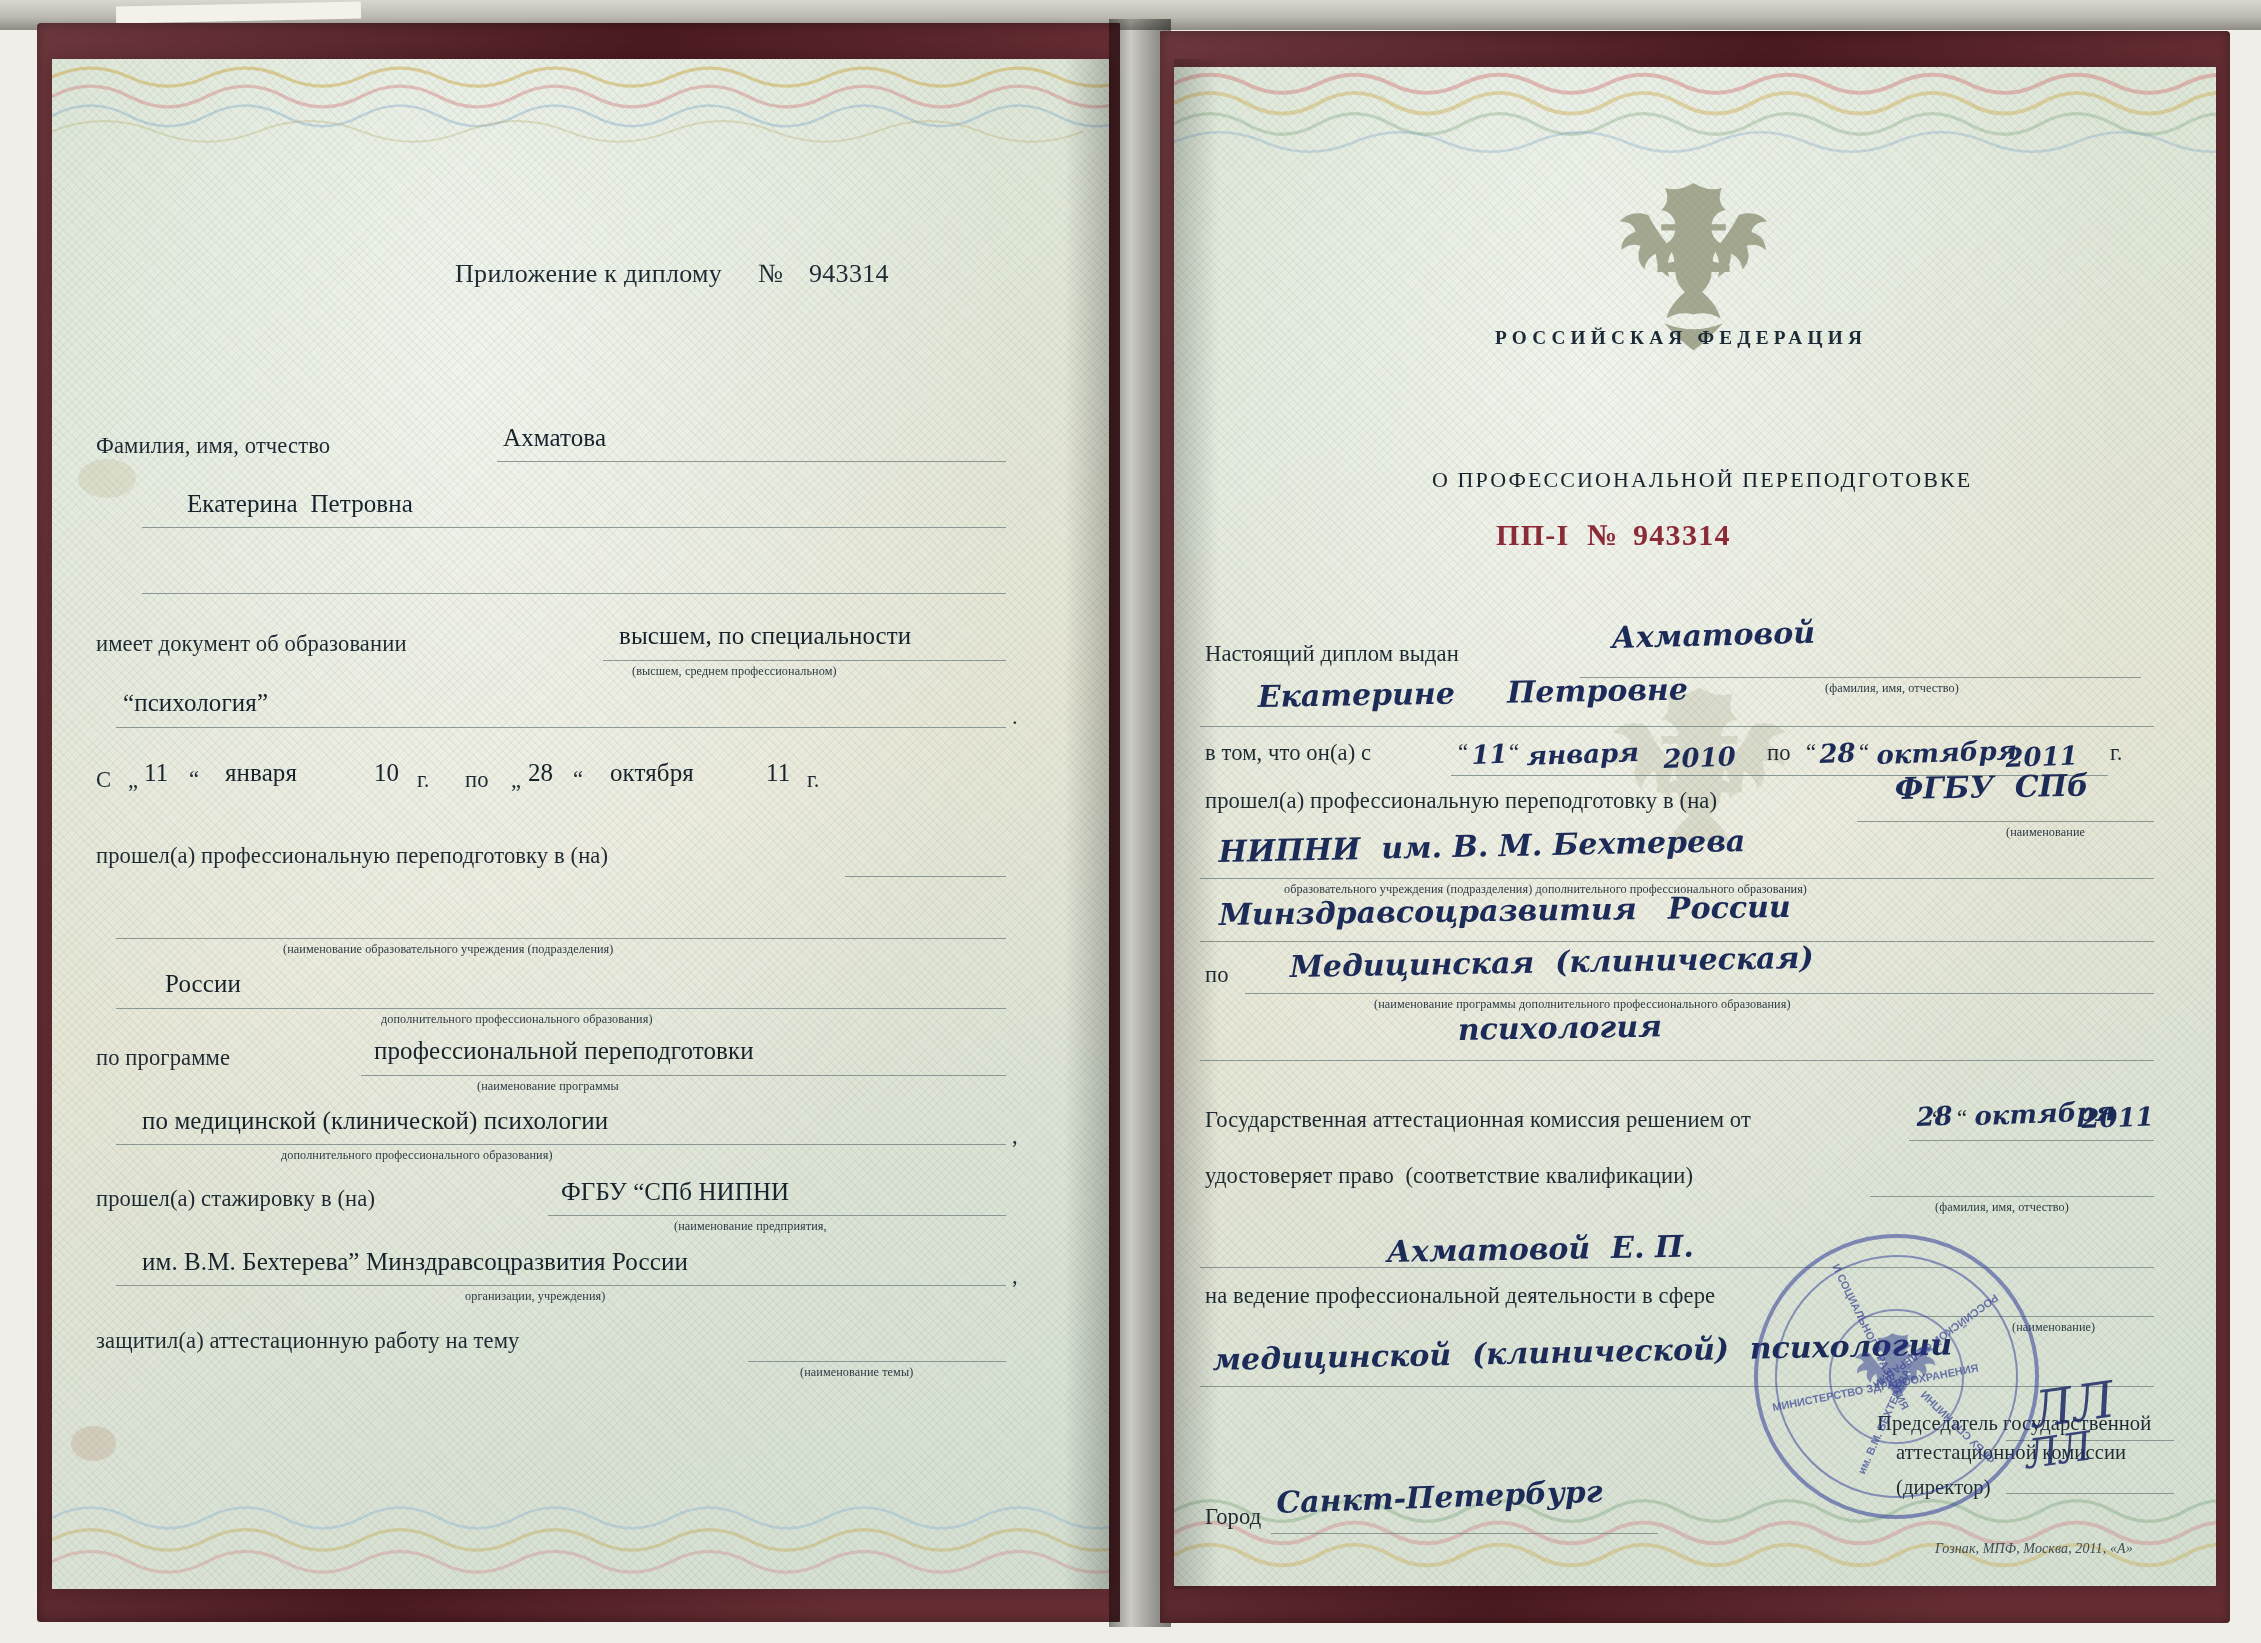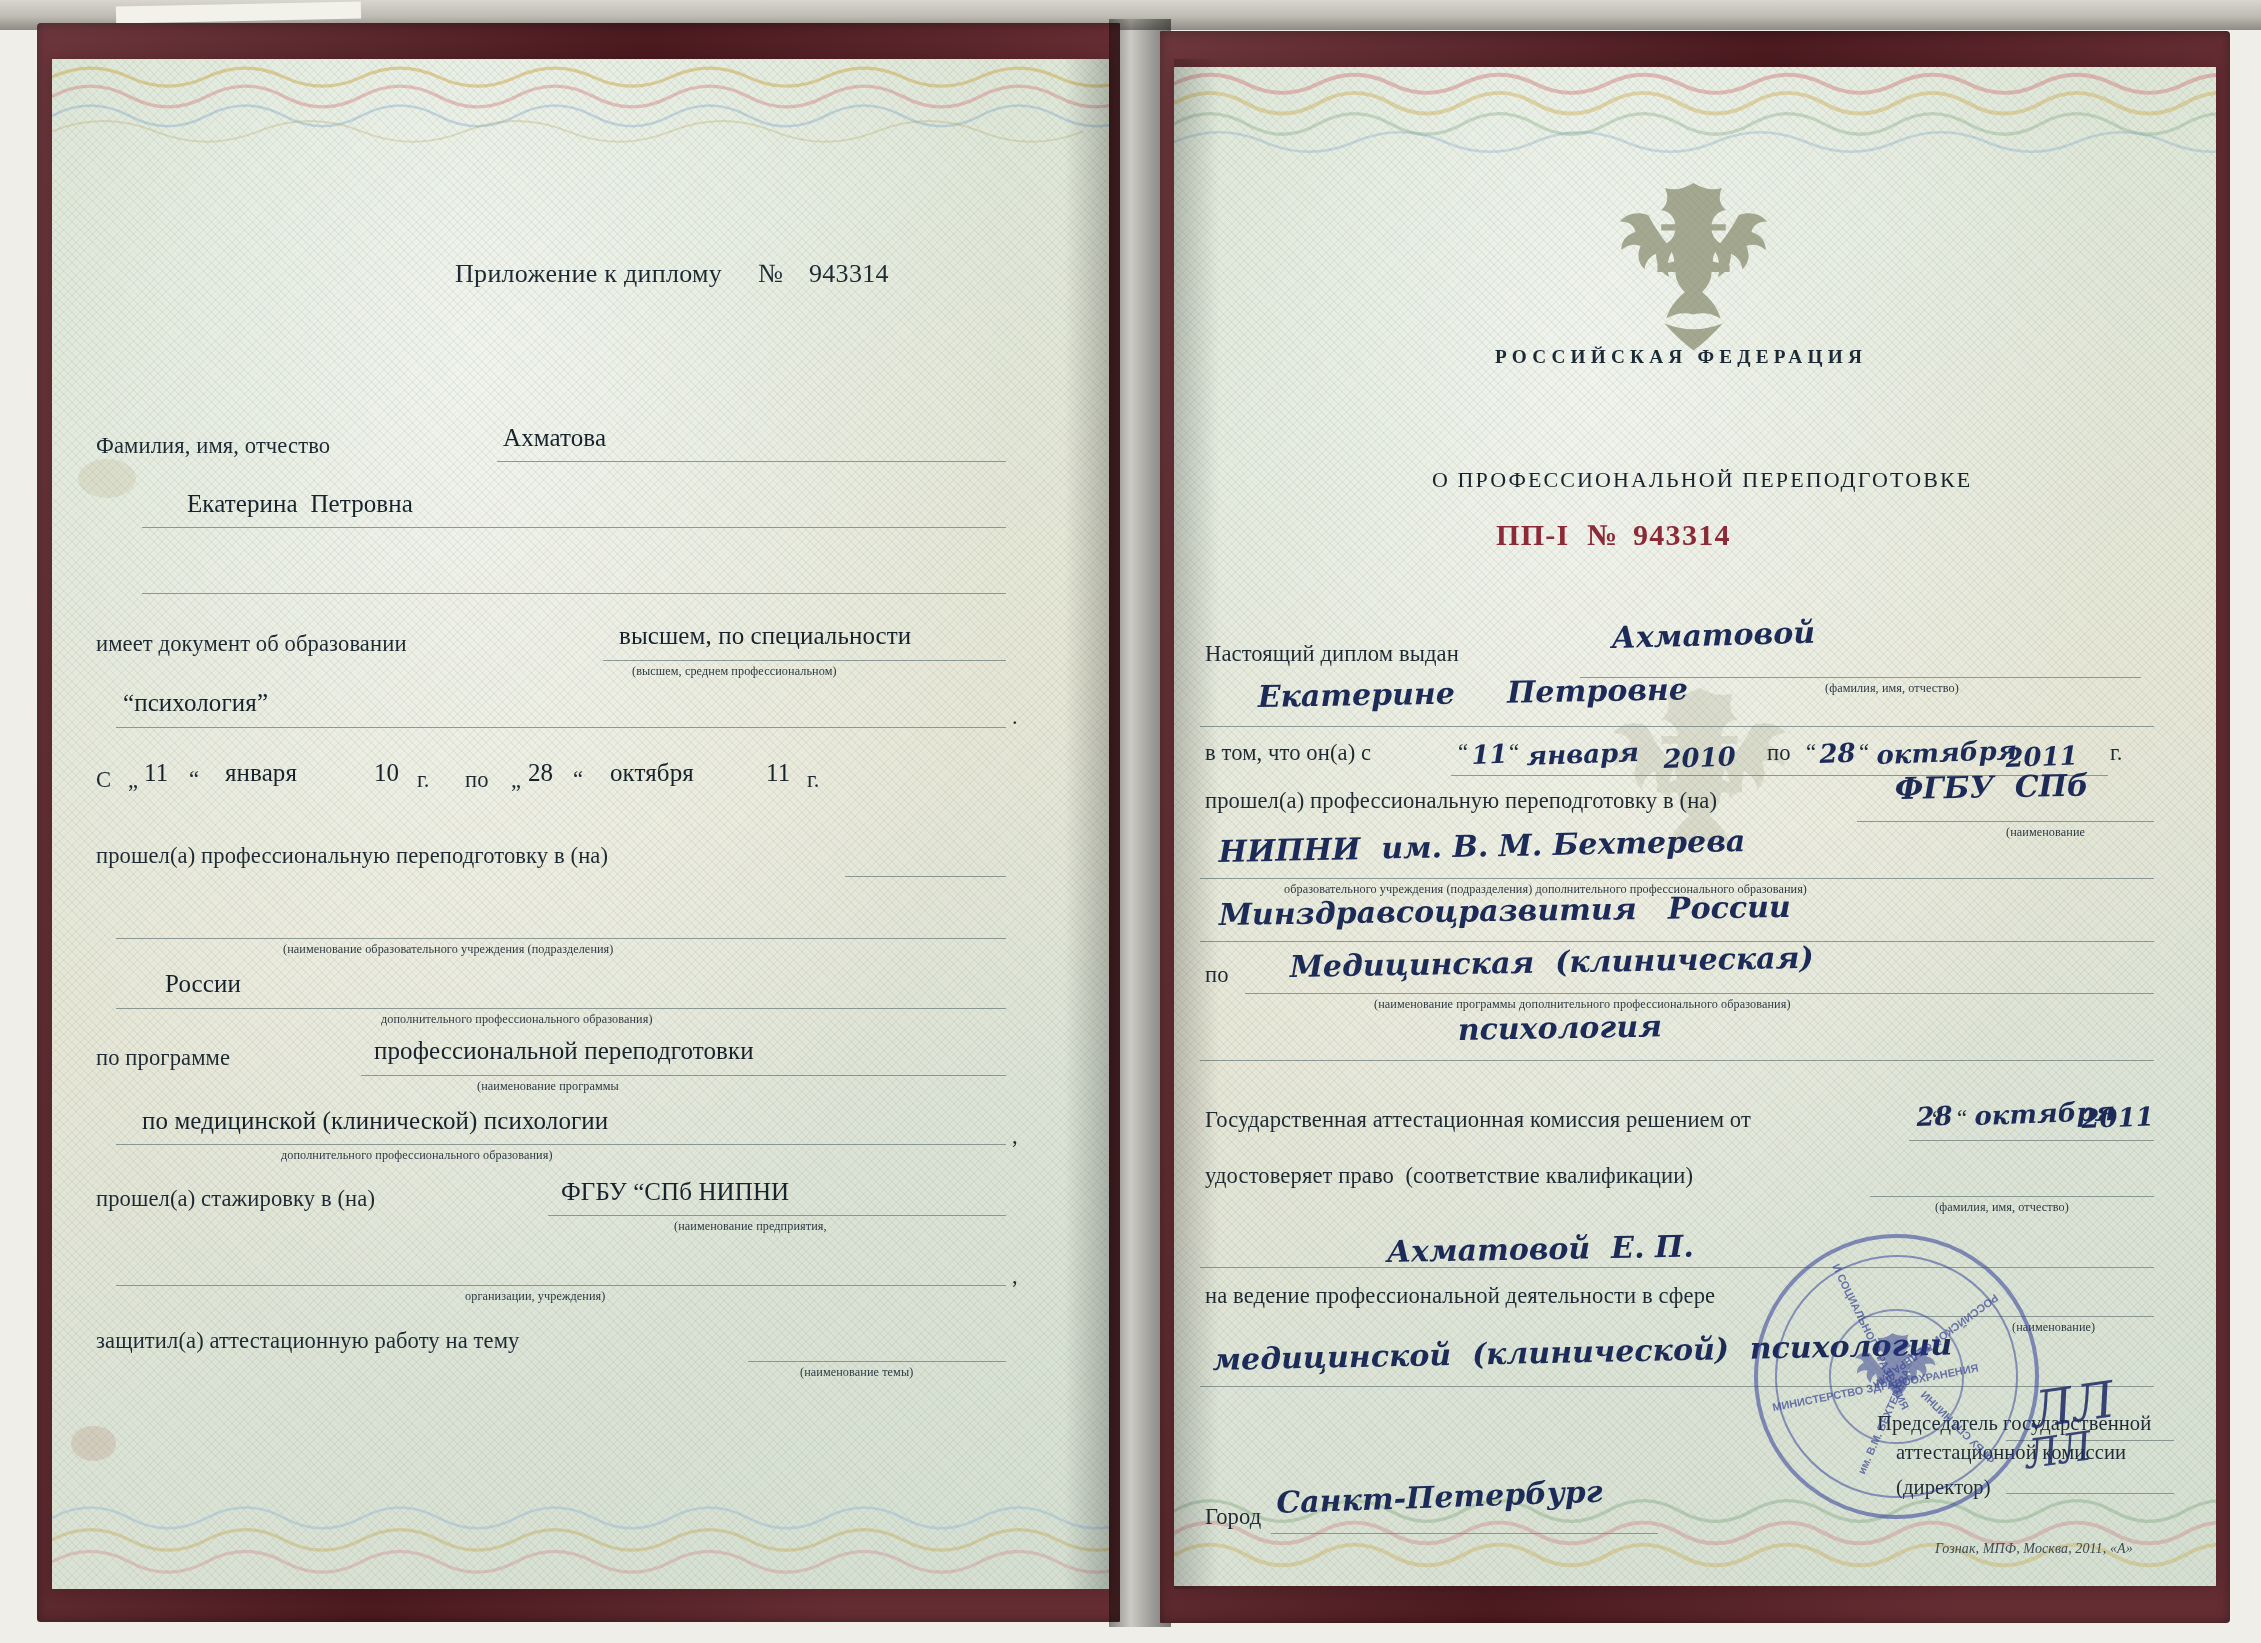--- a/index.html
+++ b/index.html
@@ -292,20 +292,21 @@
     <div class="t fill" style="left:90px; top:1048px;">по медицинской (клинической) психологии</div>
     <div class="line" style="left:64px; top:1085px; width:890px;"></div>
     <div class="t sub" style="left:229px; top:1089px;">дополнительного профессионального образования)</div>
     <div class="t lbl" style="left:960px; top:1064px;">,</div>
 
     <div class="t lbl" style="left:44px; top:1127px;">прошел(а) стажировку в (на)</div>
     <div class="t fill" style="left:509px; top:1119px;">ФГБУ “СПб НИПНИ</div>
     <div class="line" style="left:496px; top:1156px; width:458px;"></div>
     <div class="t sub" style="left:622px; top:1160px;">(наименование предприятия,</div>
 
+    <div class="t fill" style="left:90px; top:1189px;">им. В.М. Бехтерева” Минздравсоцразвития России</div>
     <div class="line" style="left:64px; top:1226px; width:890px;"></div>
     <div class="t sub" style="left:413px; top:1230px;">организации, учреждения)</div>
     <div class="t lbl" style="left:960px; top:1204px;">,</div>
 
     <div class="t lbl" style="left:44px; top:1269px;">защитил(а) аттестационную работу на тему</div>
     <div class="line" style="left:696px; top:1302px; width:258px;"></div>
     <div class="t sub" style="left:748px; top:1306px;">(наименование темы)</div>
   </div>
 
   <div class="page-shadow-l"></div>
@@ -351,21 +352,21 @@
       <svg viewBox="0 0 330 290" width="251" height="245">
         <g fill="#7a7f5a">
           <path d="M165 20 c-16 10 -30 12 -44 8 c6 14 4 26 -6 34 c12 2 20 10 22 22 l-22 0 l0 10 l22 0 c-2 10 -8 18 -18 22 c10 6 16 14 16 26 l-26 6 l0 10 l28 0 c0 16 10 30 28 42 c18 -12 28 -26 28 -42 l28 0 l0 -10 l-26 -6 c0 -12 6 -20 16 -26 c-10 -4 -16 -12 -18 -22 l22 0 l0 -10 l-22 0 c2 -12 10 -20 22 -22 c-10 -8 -12 -20 -6 -34 c-14 4 -28 2 -44 -8z"></path>
           <path d="M95 70 c-18 -6 -34 -2 -44 10 c14 0 22 6 24 16 c-14 4 -22 14 -22 28 c10 -8 20 -10 30 -6 c-6 14 -4 26 6 36 c2 -12 8 -20 18 -24 c0 16 6 28 20 36 c-4 -16 -2 -30 6 -42 c-14 -14 -26 -32 -38 -54z"></path>
           <path d="M235 70 c18 -6 34 -2 44 10 c-14 0 -22 6 -24 16 c14 4 22 14 22 28 c-10 -8 -20 -10 -30 -6 c6 14 4 26 -6 36 c-2 -12 -8 -20 -18 -24 c0 16 -6 28 -20 36 c4 -16 2 -30 -6 -42 c14 -14 26 -32 38 -54z"></path>
           <path d="M165 180 c-22 14 -36 30 -42 50 c14 -8 28 -10 42 -6 c14 -4 28 -2 42 6 c-6 -20 -20 -36 -42 -50z"></path>
         </g>
       </svg>
     </div>
 
-    <div class="t rf-title" style="left:321px; top:279px;">РОССИЙСКАЯ ФЕДЕРАЦИЯ</div>
+    <div class="t rf-title" style="left:321px; top:260px;">РОССИЙСКАЯ ФЕДЕРАЦИЯ</div>
     <div class="t diplom-sub" style="left:258px; top:400px;">О ПРОФЕССИОНАЛЬНОЙ ПЕРЕПОДГОТОВКЕ</div>
 
     <div class="t serial" style="left:322px; top:451px;">ПП-I</div>
     <div class="t serial" style="left:413px; top:451px;">№</div>
     <div class="t serial" style="left:459px; top:451px;">943314</div>
 
     <div class="t lbl" style="left:31px; top:574px;">Настоящий диплом выдан</div>
     <div class="line" style="left:406px; top:610px; width:561px;"></div>
     <div class="hw hw-lg" style="left:438px; top:553px; transform:rotate(-1.5deg);">Ахматовой</div>
     <div class="t sub" style="left:651px; top:614px;">(фамилия, имя, отчество)</div>

